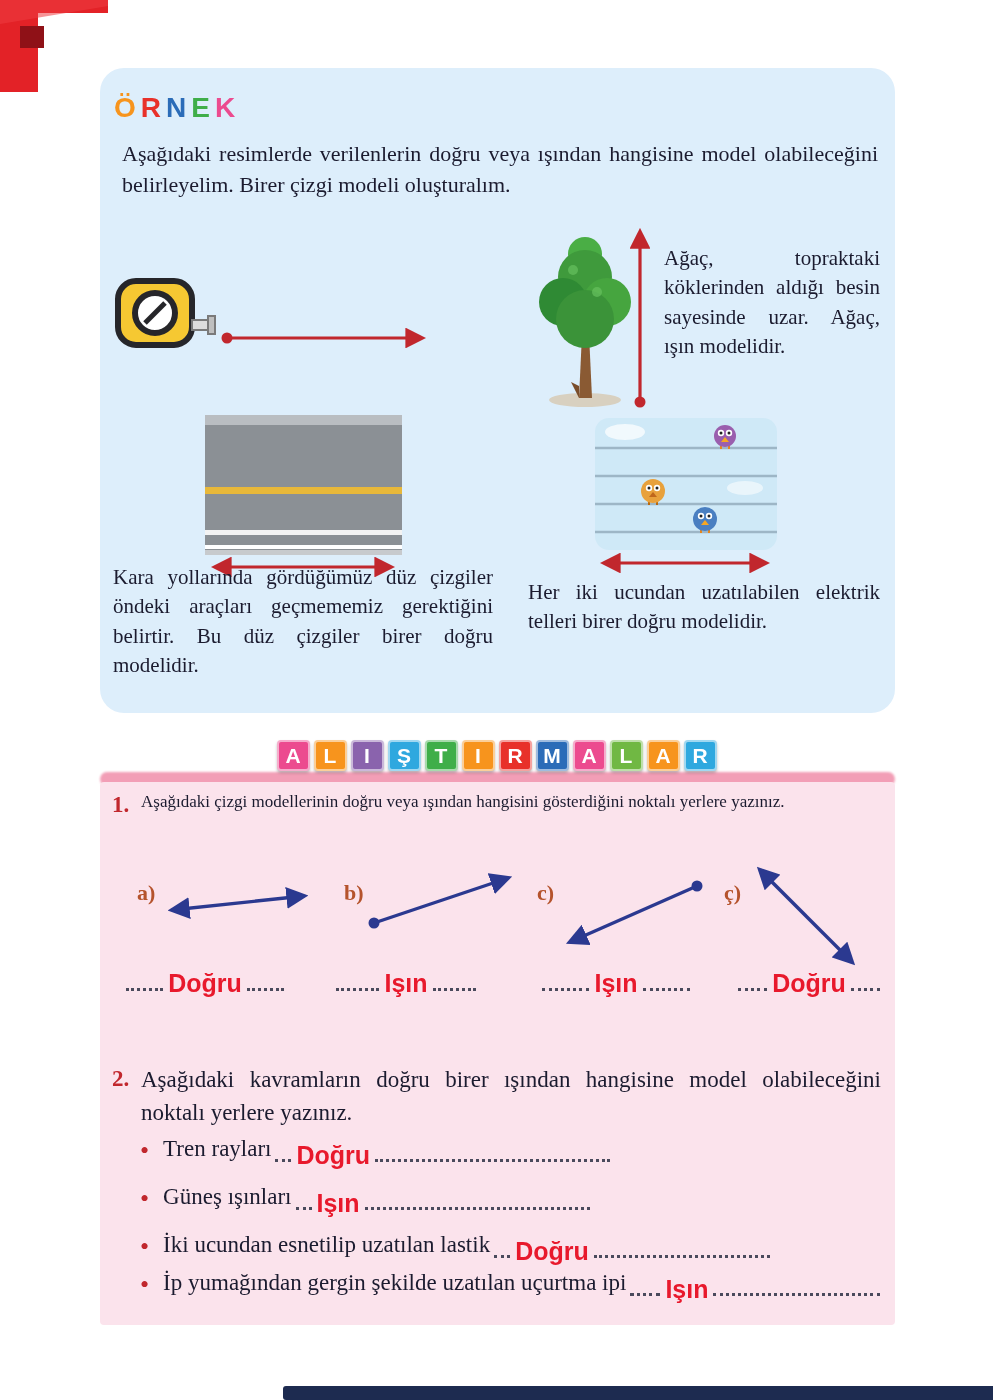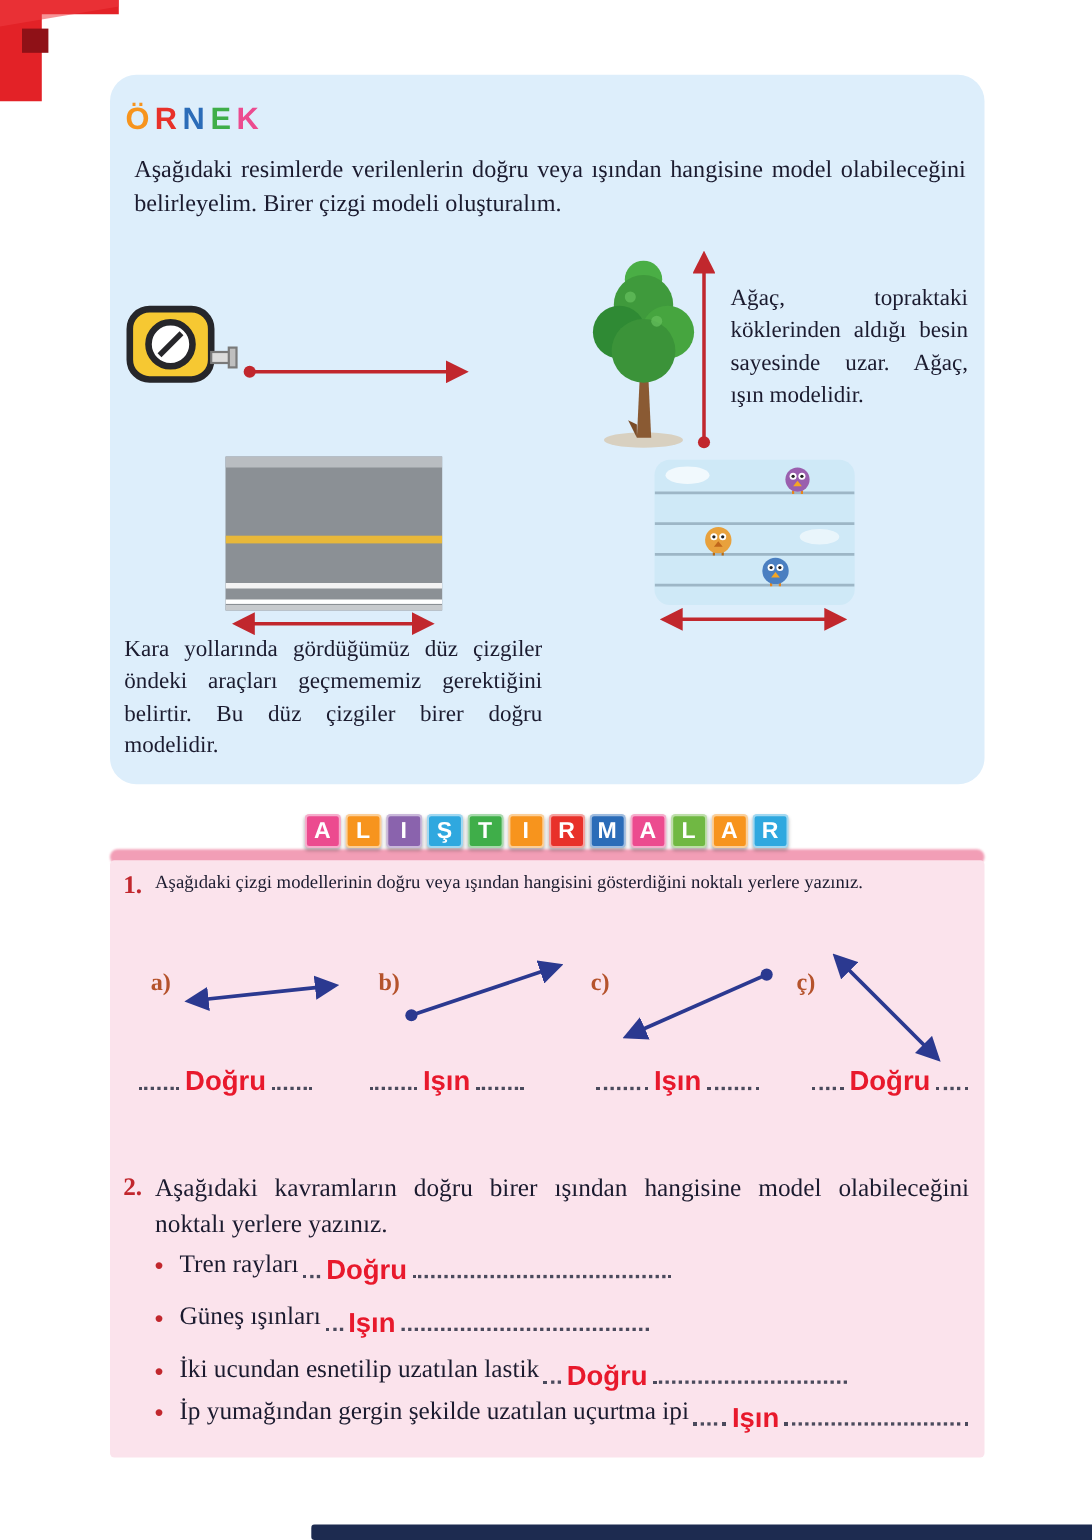--- a/index.html
+++ b/index.html
@@ -7,21 +7,21 @@
     --accent-red:#c1272d; --answer-red:#e8192c; --navy:#2b3990;
     --text:#1b1b2f; --footer:#1d2b50; --label:#b5532c;
   }
   *{margin:0;padding:0;box-sizing:border-box;}
   body{background:#ffffff;font-family:"Liberation Serif",serif;color:var(--text);}
   .page{position:relative;width:993px;height:1400px;background:#fff;overflow:hidden;margin:0 auto;}
   .abs{position:absolute;}
   .example-box{left:100px;top:68px;width:795px;height:645px;background:var(--example-bg);border-radius:24px;}
   .ornek-title{left:114px;top:92px;font-family:"Liberation Sans",sans-serif;font-weight:bold;font-size:28px;letter-spacing:3px;display:flex;gap:2px;}
   .txt{font-size:22px;line-height:1.42;text-align:justify;color:var(--text);}
-  .cap{font-size:21px;line-height:1.4;text-align:justify;color:var(--text);margin-top:12px;}
+  .cap{font-size:21px;line-height:1.4;text-align:justify;color:var(--text);}
   .road{left:205px;top:415px;width:197px;height:140px;background:#8b9095;overflow:hidden;}
   .road .strip{position:absolute;left:0;right:0;}
   .wires{left:595px;top:418px;width:182px;height:132px;background:#cfe9f7;border-radius:14px;overflow:hidden;}
   .exercise-strip{left:100px;top:772px;width:795px;height:14px;background:var(--exercise-edge);border-radius:8px;filter:blur(1px);}
   .exercise-box{left:100px;top:782px;width:795px;height:543px;background:var(--exercise-bg);border-radius:4px;}
   .alis-title{left:0;right:0;top:740px;display:flex;justify-content:center;gap:4px;}
   .tile{width:33px;height:31px;border-radius:4px;display:flex;align-items:center;justify-content:center;
         font-family:"Liberation Sans",sans-serif;font-weight:bold;font-size:21px;color:#fff;
         border:2px solid rgba(255,255,255,.55);box-shadow:0 2px 3px rgba(0,0,0,.25);}
   .plain{display:inline-block;}
@@ -150,20 +150,21 @@
           <circle cx="106" cy="98" r="1.5" fill="#222"></circle>
         <circle cx="114" cy="98" r="3.2" fill="#fff"></circle>
           <circle cx="114" cy="98" r="1.5" fill="#222"></circle>
         <polygon points="110,102 106,107 114,107" fill="#f6a623"></polygon>
       </g>
     </svg>
   </div>
   <svg class="abs" style="left:590px;top:552px;color:var(--accent-red)" width="190" height="22" viewBox="0 0 190 22">
     <line x1="14" y1="11" x2="176" y2="11" stroke="currentColor" stroke-width="3.2" marker-start="url(#ah-red)" marker-end="url(#ah-red)"></line>
   </svg>
+  <p class="abs cap" style="left:528px;top:578px;width:352px">Her iki ucundan uzatılabilen elektrik telleri birer doğru modelidir.</p>
 
   <div class="abs exercise-strip"></div>
   <div class="abs exercise-box"></div>
   <div class="abs alis-title" id="alis-letters">
       <span class="tile" style="background: rgb(236, 75, 143);">A</span>
       <span class="tile" style="background: rgb(247, 148, 29);">L</span>
       <span class="tile" style="background: rgb(138, 99, 173);">I</span>
       <span class="tile" style="background: rgb(47, 168, 223);">Ş</span>
       <span class="tile" style="background: rgb(63, 174, 73);">T</span>
       <span class="tile" style="background: rgb(247, 148, 29);">I</span>

